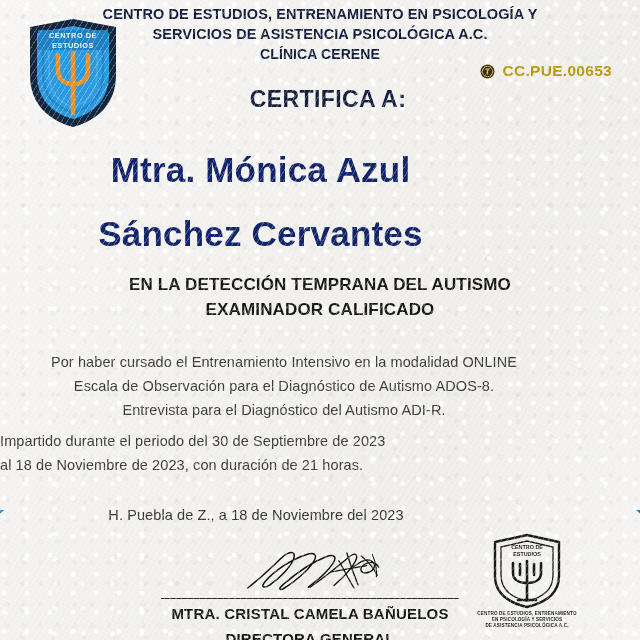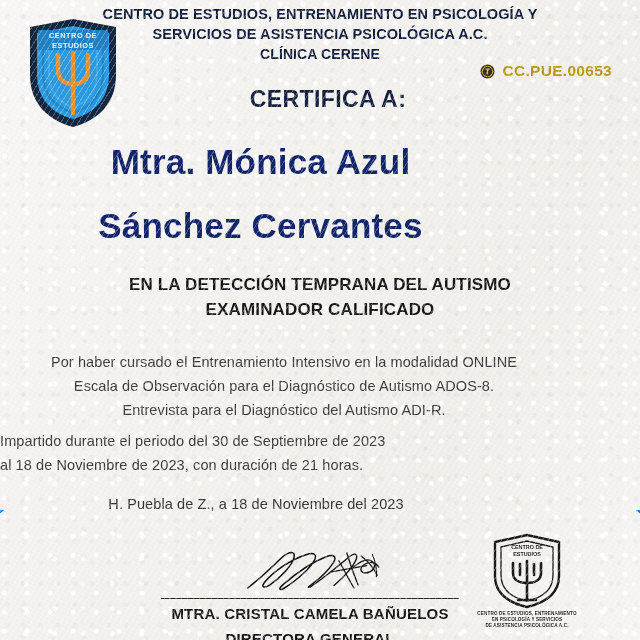--- a/index.html
+++ b/index.html
@@ -65,42 +65,42 @@
   #cert-no .num{
     color:#b8960c;font-weight:bold;font-size:15.5px;letter-spacing:.3px;
   }
 
   #certifica{
     position:absolute;top:86px;left:8px;width:640px;text-align:center;
     color:#16203f;font-weight:bold;font-size:23px;letter-spacing:.4px;
   }
 
   
-  #name-block{position:absolute;top:130px;left:0;width:521px;text-align:center;}
+  #name-block{position:absolute;top:138px;left:0;width:521px;text-align:center;}
   .name-line{
     color:#12256b;font-weight:bold;font-size:35px;line-height:64px;
     letter-spacing:.2px;
   }
 
   
   #qual-block{position:absolute;top:272px;left:0;width:640px;text-align:center;}
   .qual-line{
     color:#171717;font-weight:bold;font-size:17px;line-height:25px;letter-spacing:.15px;
   }
 
   
   #body1{position:absolute;top:350px;left:0;width:568px;text-align:center;}
   #body2{position:absolute;top:429px;left:0;width:640px;text-align:left;}
   .body-line{
     color:#3a3a3a;font-size:14.5px;line-height:24px;letter-spacing:.1px;
   }
 
   
   #placedate{
-    position:absolute;top:496px;left:0;width:512px;text-align:center;
+    position:absolute;top:507px;left:0;width:512px;text-align:center;
     color:#343434;font-size:14.5px;letter-spacing:.1px;
   }
 
   
   #sig-block{position:absolute;left:150px;top:548px;width:320px;text-align:center;}
   #sig-img{height:48px;margin-bottom:-2px;}
   #sig-rule{width:298px;height:1px;background:#2b2b2b;margin:0 auto;}
   .sig-name{
     color:#151515;font-weight:bold;font-size:15px;line-height:21px;
     letter-spacing:.2px;margin-top:4px;

